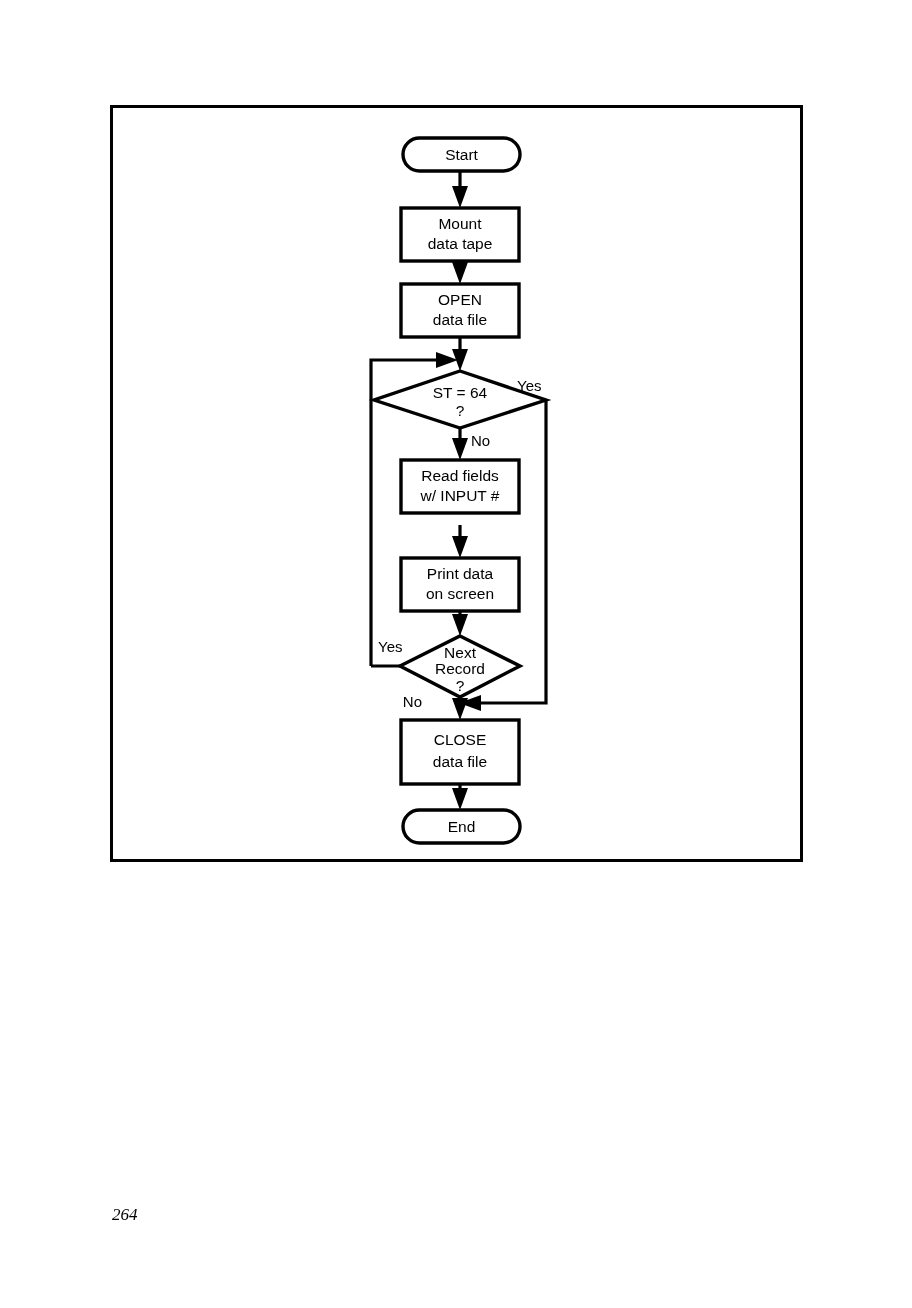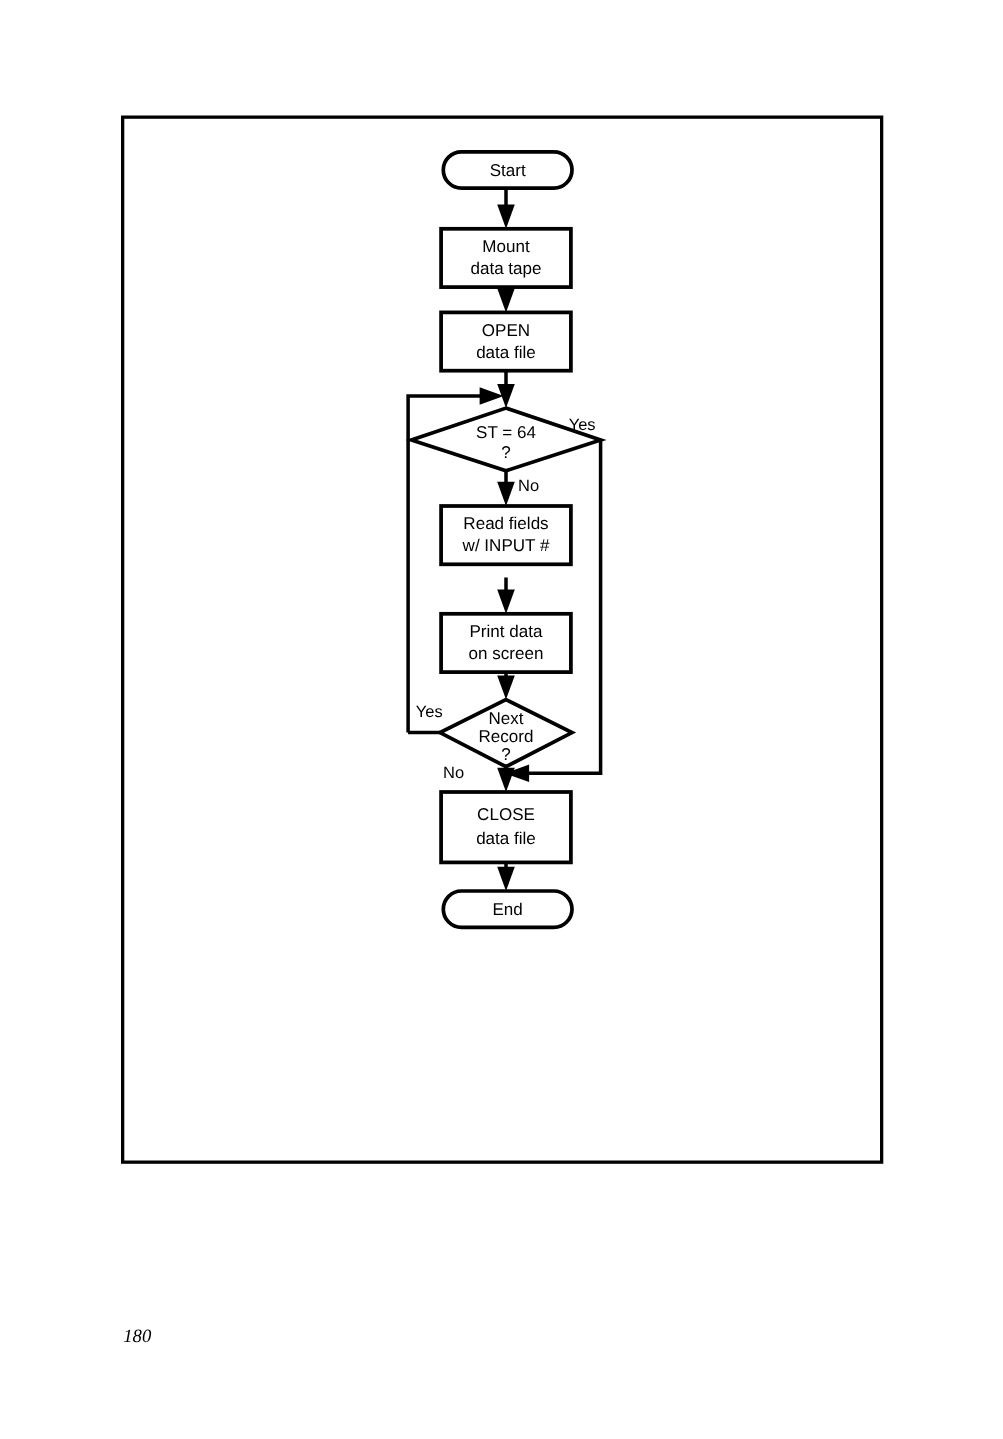--- a/index.html
+++ b/index.html
@@ -20,21 +20,21 @@
     left: 0;
     top: 0;
     width: 912px;
     height: 1308px;
   }
   #figure-frame {
     position: absolute;
     left: 110px;
     top: 105px;
     width: 693px;
-    height: 953px;
+    height: 757px;
     border: 3px solid #000000;
     box-sizing: border-box;
     background: #ffffff;
   }
   #flow-svg {
     position: absolute;
     left: 0;
     top: 0;
     width: 693px;
     height: 757px;
@@ -211,15 +211,15 @@
       <text class="branch-label" x="358" y="334">No</text>
 
       <text class="branch-label" x="265" y="540">Yes</text>
 
       <text class="branch-label" x="309" y="595" text-anchor="end">No</text>
 
     </svg>
   </div>
 
 
-  <div id="page-number">180</div>
+  <div id="page-number">264</div>
 
 </div>
 
 </body></html>

